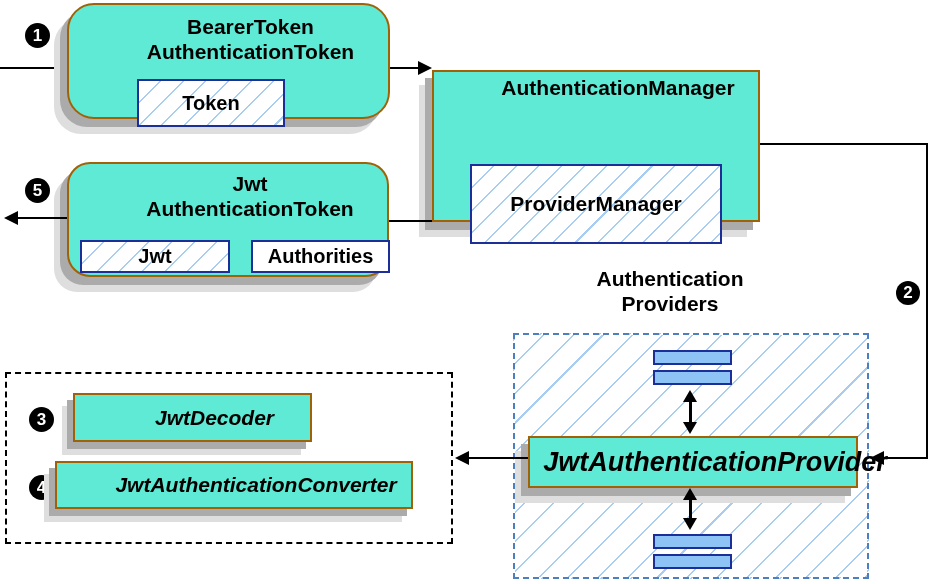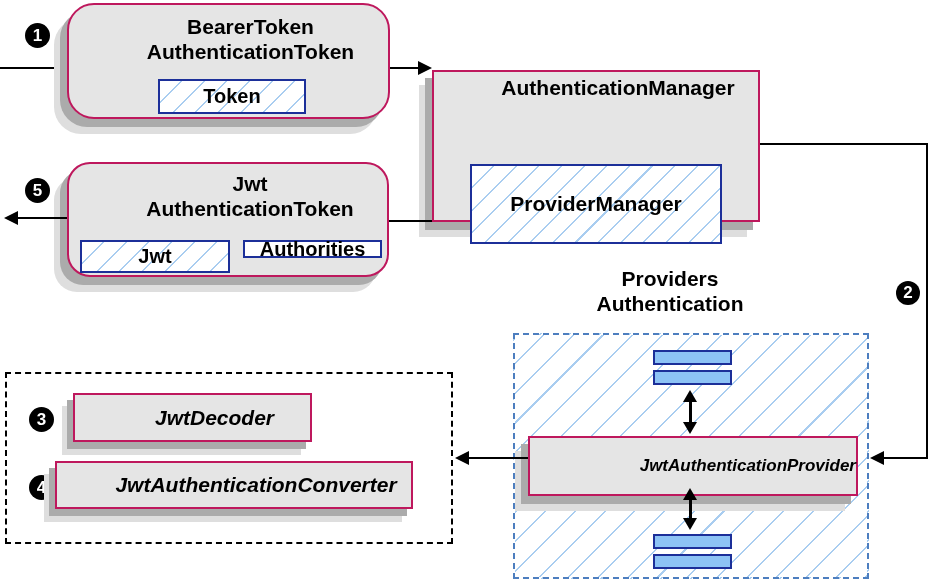--- a/index.html
+++ b/index.html
@@ -3,21 +3,21 @@
 <meta charset="utf-8">
 <style>
   html,body{margin:0;padding:0;background:#ffffff;}
   #stage{
     position:relative;width:932px;height:584px;background:#ffffff;overflow:hidden;
     font-family:"Liberation Sans", sans-serif;color:#000;
   }
   .abs{position:absolute;}
   
   .node{
-    position:absolute;background:#e5e5e5;border:2px solid #be185d;box-sizing:border-box;padding-left:44px;
+    position:absolute;background:#5eead4;border:2px solid #a16207;box-sizing:border-box;padding-left:44px;
   }
   .rounded{border-radius:27px;}
   .shadow{box-shadow:-7px 8px 0 #ababab,-13px 15px 0 #dedede;}
   
   .hatch{
     background-color:#ffffff;
     background-image:repeating-linear-gradient(135deg,rgba(0,0,0,0) 0px,rgba(0,0,0,0) 14.5px,#a9cdf0 14.5px,#a9cdf0 16px);
   }
   .hatch-wide{
     background-color:#ffffff;
@@ -59,21 +59,21 @@
   <div class="hline" style="left:0;top:67px;width:67px;"></div>
   <div class="badge" style="left:25px;top:23px;">
     <span>1</span>
   </div>
 
   <div class="node rounded shadow" style="left:67px;top:3px;width:323px;height:116px;">
     <div class="title" style="margin-top:9px;">
       <div>BearerToken</div>
       <div>AuthenticationToken</div>
     </div>
-    <div class="field hatch" style="left:89px;top:74px;width:148px;height:35px;">
+    <div class="field hatch" style="left:68px;top:74px;width:148px;height:48px;">
       <span>Token</span>
     </div>
   </div>
 
   <div class="hline" style="left:390px;top:67px;width:30px;"></div>
   <div class="tri tri-right" style="left:418px;top:61px;"></div>
 
   <div class="node shadow" style="left:432px;top:70px;width:328px;height:152px;">
     <div class="title" style="margin-top:3px;">AuthenticationManager</div>
     <div class="field hatch" style="left:36px;top:55px;width:252px;height:80px;font-size:21px;margin-top:37px;">
@@ -84,54 +84,54 @@
   <div class="hline" style="left:389px;top:220px;width:43px;"></div>
 
   <div class="node rounded shadow" style="left:67px;top:162px;width:322px;height:115px;border-radius:23px;">
     <div class="title" style="margin-top:7px;">
       <div>Jwt</div>
       <div>AuthenticationToken</div>
     </div>
     <div class="field hatch" style="left:11px;top:76px;width:150px;height:33px;">
       <span>Jwt</span>
     </div>
-    <div class="field" style="left:174px;top:76px;width:139px;height:18px;background:#ffffff;">
+    <div class="field" style="left:182px;top:76px;width:139px;height:33px;background:#ffffff;">
       <span>Authorities</span>
     </div>
   </div>
 
   <div class="badge" style="left:25px;top:178px;">
     <span>5</span>
   </div>
   <div class="hline" style="left:18px;top:217px;width:49px;"></div>
   <div class="tri tri-left" style="left:4px;top:211px;"></div>
 
   <div class="hline" style="left:760px;top:143px;width:168px;"></div>
   <div class="vline" style="left:926px;top:143px;height:315px;"></div>
   <div class="hline" style="left:884px;top:457px;width:44px;"></div>
   <div class="tri tri-left" style="left:870px;top:451px;"></div>
   <div class="badge" style="left:896px;top:281px;width:24px;height:24px;">
     <span>2</span>
   </div>
 
   <div class="title abs" style="left:540px;top:266px;width:260px;">
+    <div>Authentication</div>
     <div>Providers</div>
-    <div>Authentication</div>
   </div>
 
   <div class="dash-blue hatch-wide" style="left:513px;top:333px;width:356px;height:246px;"></div>
 
   <div class="mini-rect" style="left:653px;top:350px;"></div>
   <div class="mini-rect" style="left:653px;top:370px;"></div>
 
   <div class="tri tri-up" style="left:683px;top:390px;"></div>
   <div class="vline3" style="left:689px;top:401px;height:22px;"></div>
   <div class="tri tri-down" style="left:683px;top:422px;"></div>
 
-  <div class="node shadow center" style="left:528px;top:436px;width:330px;height:60px;font-weight:bold;font-size:17px;justify-content:flex-end;">
+  <div class="node shadow center" style="left:528px;top:436px;width:330px;height:52px;font-weight:bold;font-size:27px;">
     <span>JwtAuthenticationProvider</span>
   </div>
 
   <div class="tri tri-up" style="left:683px;top:488px;"></div>
   <div class="vline3" style="left:689px;top:499px;height:20px;"></div>
   <div class="tri tri-down" style="left:683px;top:518px;"></div>
 
   <div class="mini-rect" style="left:653px;top:534px;"></div>
   <div class="mini-rect" style="left:653px;top:554px;"></div>
 

